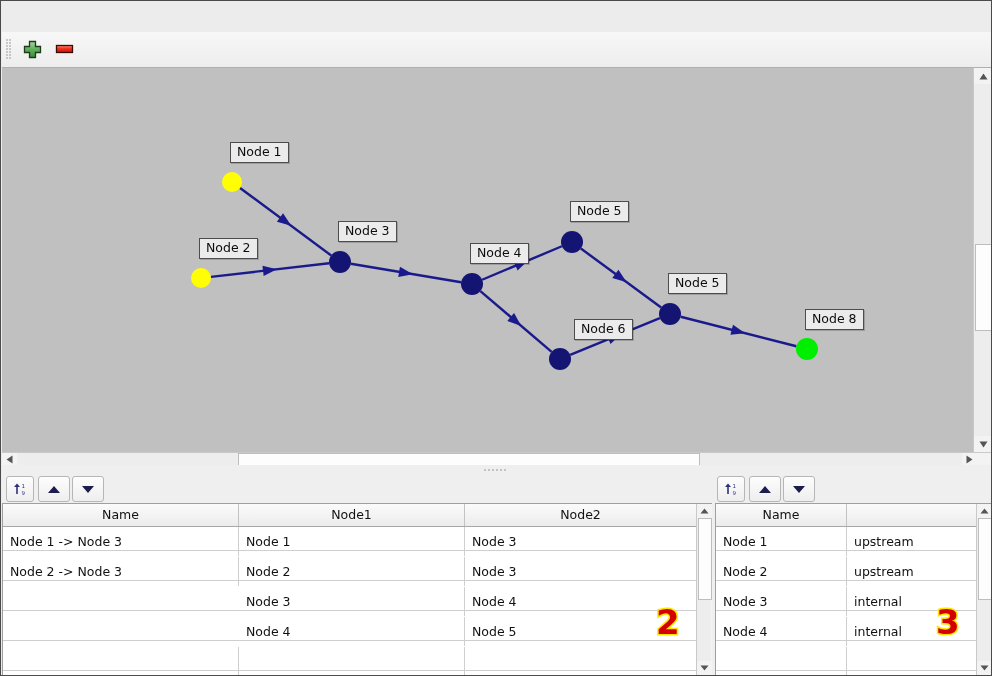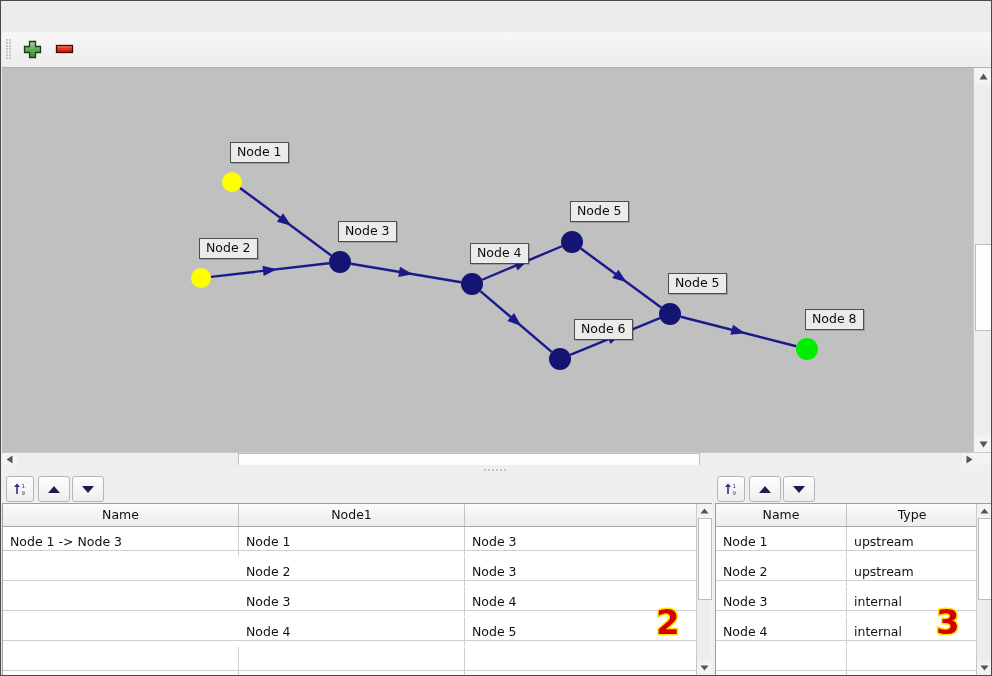--- a/index.html
+++ b/index.html
@@ -246,28 +246,30 @@
           <svg width="14" height="9" viewBox="0 0 14 9">
             <path d="M1 1 L13 1 L7 8 Z" fill="#1c1c4e"></path>
             </svg>
         </div>
       </div>
 
       <div class="grid" id="links-grid" style="left:0;top:29px;width:710px;height:173px;">
         <div class="ghead" id="links-head" style="width:693px;">
             <div class="hc" style="left: 0px; width: 236px;">Name</div>
             <div class="hc" style="left: 236px; width: 226px;">Node1</div>
+            <div class="hc last" style="left: 462px; width: 231px;">Node2</div>
           </div>
         <div id="links-body">
             <div class="grow" style="top: 23px; width: 693px;">
               <div class="gc" style="left: 0px; width: 236px; height: 29px; line-height: 29px;">Node 1 -&gt; Node 3</div>
               <div class="gc" style="left: 236px; width: 226px; height: 29px; line-height: 29px;">Node 1</div>
               <div class="gc last" style="left: 462px; width: 231px; height: 29px; line-height: 29px;">Node 3</div>
             </div>
             <div class="grow" style="top: 53px; width: 693px;">
+              <div class="gc" style="left: 0px; width: 236px; height: 29px; line-height: 29px;">Node 2 -&gt; Node 3</div>
               <div class="gc" style="left: 236px; width: 226px; height: 29px; line-height: 29px;">Node 2</div>
               <div class="gc last" style="left: 462px; width: 231px; height: 29px; line-height: 29px;">Node 3</div>
             </div>
             <div class="grow" style="top: 83px; width: 693px;">
               <div class="gc" style="left: 236px; width: 226px; height: 29px; line-height: 29px;">Node 3</div>
               <div class="gc last" style="left: 462px; width: 231px; height: 29px; line-height: 29px;">Node 4</div>
             </div>
             <div class="grow" style="top: 113px; width: 693px;">
               <div class="gc" style="left: 236px; width: 226px; height: 29px; line-height: 29px;">Node 4</div>
               <div class="gc last" style="left: 462px; width: 231px; height: 29px; line-height: 29px;">Node 5</div>
@@ -321,21 +323,20 @@
         <div class="ptb-btn" style="left:68px;width:30px;">
           <svg width="14" height="9" viewBox="0 0 14 9">
             <path d="M1 1 L13 1 L7 8 Z" fill="#1c1c4e"></path>
             </svg>
         </div>
       </div>
 
       <div class="grid" id="nodes-grid" style="left:0;top:29px;width:277px;height:173px;">
         <div class="ghead" id="nodes-head" style="width:261px;">
             <div class="hc" style="left: 0px; width: 131px;">Name</div>
-            <div class="hc last" style="left: 131px; width: 130px;">Type</div>
           </div>
         <div id="nodes-body">
             <div class="grow" style="top: 23px; width: 261px;">
               <div class="gc" style="left: 0px; width: 131px; height: 29px; line-height: 29px;">Node 1</div>
               <div class="gc last" style="left: 131px; width: 130px; height: 29px; line-height: 29px;">upstream</div>
             </div>
             <div class="grow" style="top: 53px; width: 261px;">
               <div class="gc" style="left: 0px; width: 131px; height: 29px; line-height: 29px;">Node 2</div>
               <div class="gc last" style="left: 131px; width: 130px; height: 29px; line-height: 29px;">upstream</div>
             </div>

